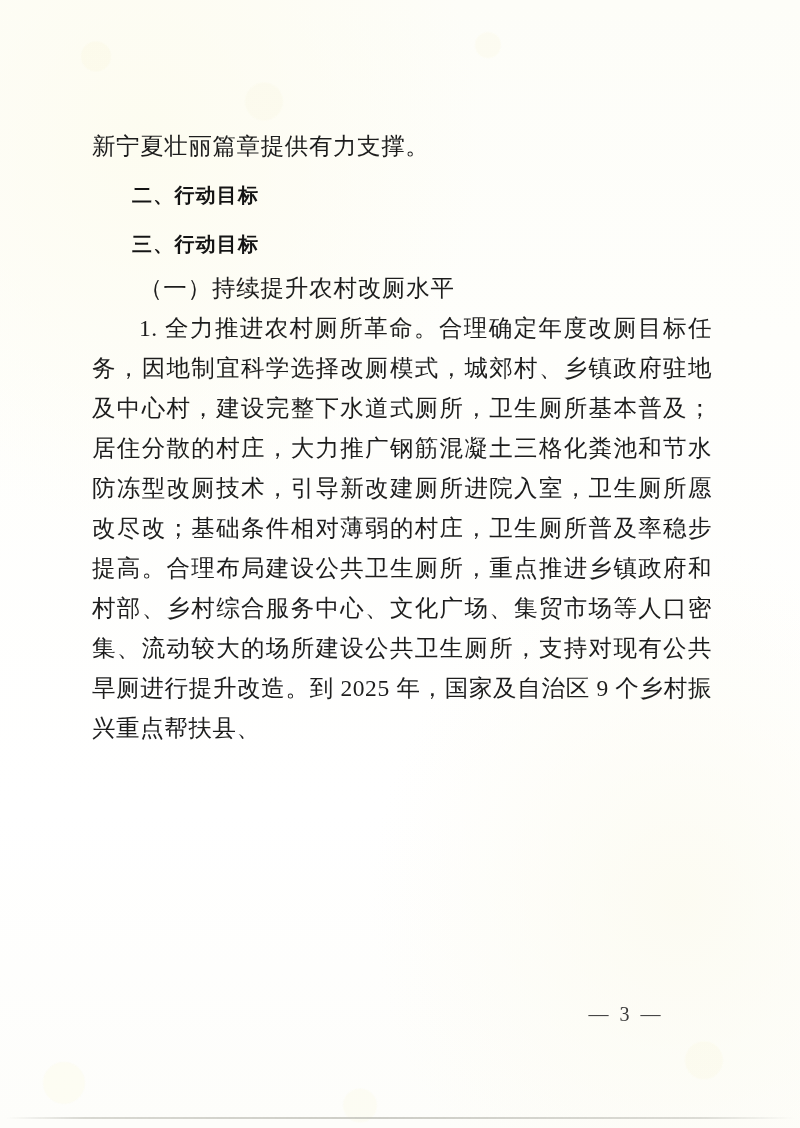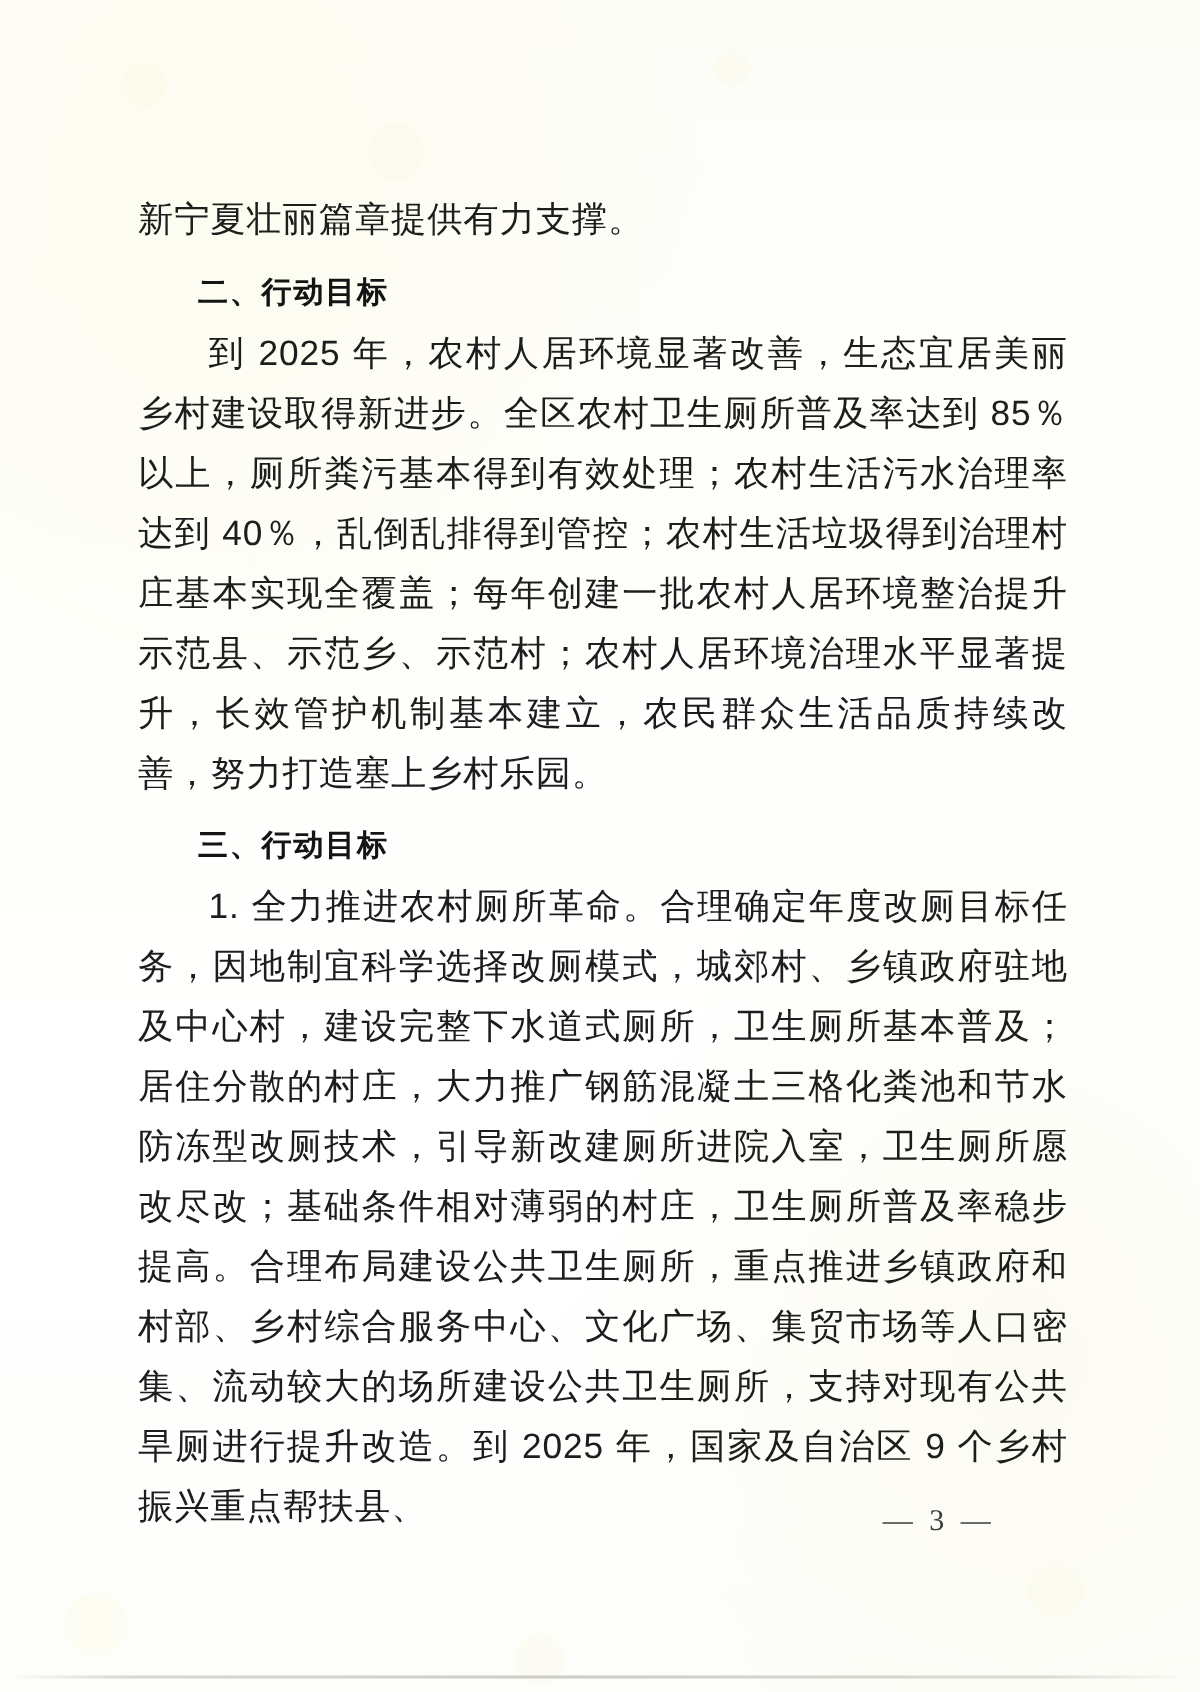--- a/index.html
+++ b/index.html
@@ -66,21 +66,21 @@
 
   
   .p {
     margin: 0;
     font-size: 23.5px;
     line-height: 40px;
     color: #1d1d1d;
     text-align: justify;
     text-justify: inter-ideograph;
     letter-spacing: .6px;
-    font-family: Liberation Sans, sans-serif;
+    font-family: Liberation Serif, serif;
   }
   .p.indent { text-indent: 2em; }
 
   .heading {
     margin: 0;
     padding-top: 9px;
     font-size: 20px;
     line-height: 40px;
     font-weight: 700;
     color: #141414;
@@ -129,24 +129,24 @@
 <div id="page">
 
   <div id="paper-grain"></div>
 
   <div id="text-body">
 
     <p class="p">新宁夏壮丽篇章提供有力支撑。</p>
 
     <h2 class="heading">二、行动目标</h2>
 
-    <p class="p indent">到 2025 年，农村人居环境显著改善，生态宜居美丽乡村建设取得新进步。全区农村卫生厕所普及率达到 85％以上，厕所粪污基本得到有效处理；农村生活污水治理率达到 40％，乱倒乱排得到管控；农村生活垃圾得到治理村庄基本实现全覆盖；每年创建一批农村人居环境整治提升示范县、示范乡、示范村；农村人居环境治理水平显著提升，长效管护机制基本建立，农民群众生活品质持续改善，努力打造塞上乡村乐园。</p>
 
     <h2 class="heading">三、行动目标</h2>
 
+    <p class="subheading">（一）持续提升农村改厕水平</p>
 
     <p class="p indent">1. 全力推进农村厕所革命。合理确定年度改厕目标任务，因地制宜科学选择改厕模式，城郊村、乡镇政府驻地及中心村，建设完整下水道式厕所，卫生厕所基本普及；居住分散的村庄，大力推广钢筋混凝土三格化粪池和节水防冻型改厕技术，引导新改建厕所进院入室，卫生厕所愿改尽改；基础条件相对薄弱的村庄，卫生厕所普及率稳步提高。合理布局建设公共卫生厕所，重点推进乡镇政府和村部、乡村综合服务中心、文化广场、集贸市场等人口密集、流动较大的场所建设公共卫生厕所，支持对现有公共旱厕进行提升改造。到 2025 年，国家及自治区 9 个乡村振兴重点帮扶县、</p>
 
   </div>
 
   <div id="page-number">
     <span class="pn-inner">— 3 —</span>
   </div>
 
   <div id="scan-edge"></div>

